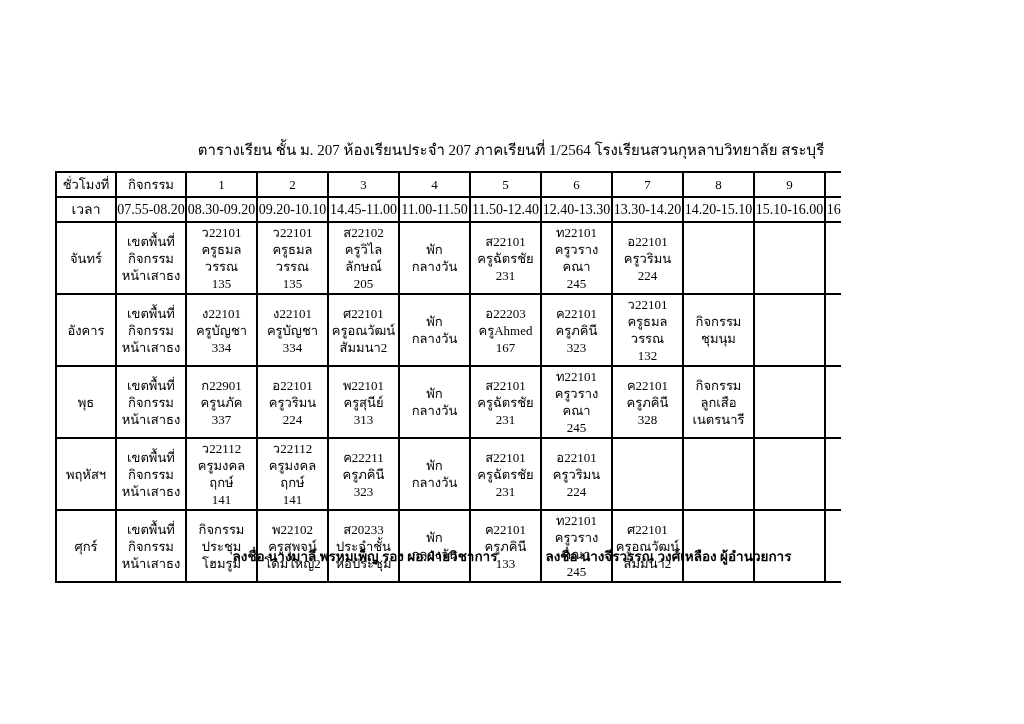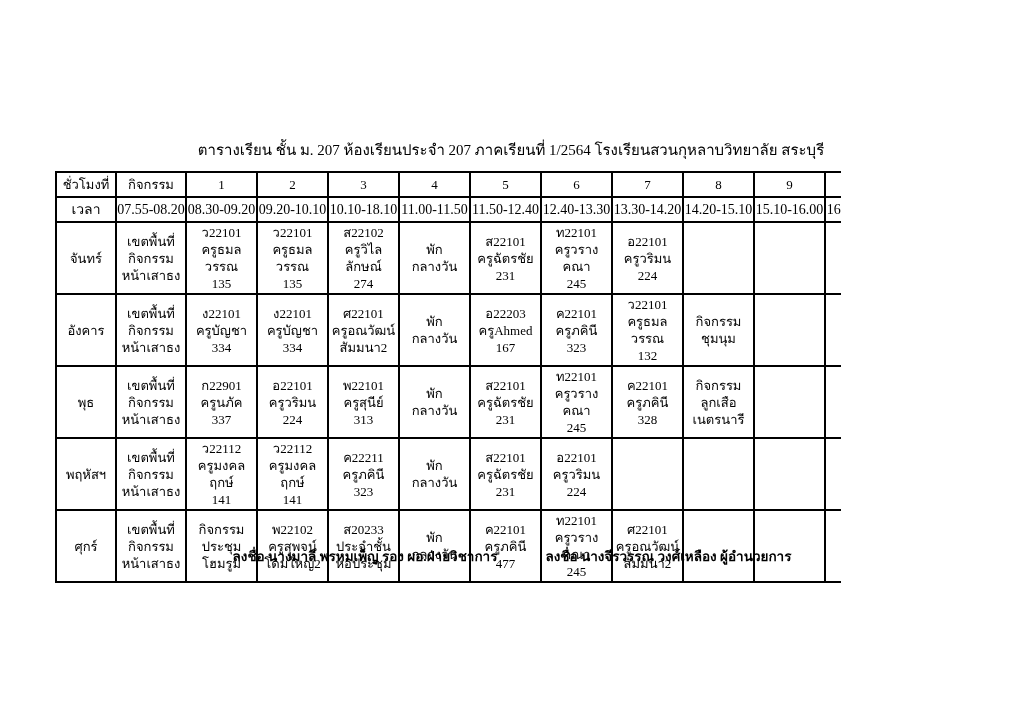--- a/index.html
+++ b/index.html
@@ -61,21 +61,21 @@
           <td>8</td>
           <td>9</td>
           <td>10</td>
           <td>11</td>
         </tr>
         <tr class="r-time">
           <td>เวลา</td>
           <td>07.55-08.20</td>
           <td>08.30-09.20</td>
           <td>09.20-10.10</td>
-          <td>10.10-18.10</td>
+          <td>14.45-11.00</td>
           <td>11.00-11.50</td>
           <td>11.50-12.40</td>
           <td>12.40-13.30</td>
           <td>13.30-14.20</td>
           <td>14.20-15.10</td>
           <td>15.10-16.00</td>
           <td>16.00-16.50</td>
           <td>16.50-17.40</td>
         </tr>
         <tr class="r-day">
@@ -91,21 +91,21 @@
             <div>135</div>
           </td>
           <td>
             <div>ว22101</div>
             <div>ครูธมลวรรณ</div>
             <div>135</div>
           </td>
           <td>
             <div>ส22102</div>
             <div>ครูวิไลลักษณ์</div>
-            <div>274</div>
+            <div>205</div>
           </td>
           <td>
             <div>พัก</div>
             <div>กลางวัน</div>
           </td>
           <td>
             <div>ส22101</div>
             <div>ครูฉัตรชัย</div>
             <div>231</div>
           </td>
@@ -287,21 +287,21 @@
             <div>ประจำชั้น</div>
             <div>หอประชุม</div>
           </td>
           <td>
             <div>พัก</div>
             <div>กลางวัน</div>
           </td>
           <td>
             <div>ค22101</div>
             <div>ครูภคินี</div>
-            <div>477</div>
+            <div>133</div>
           </td>
           <td>
             <div>ท22101</div>
             <div>ครูวรางคณา</div>
             <div>245</div>
           </td>
           <td>
             <div>ศ22101</div>
             <div>ครูอณวัฒน์</div>
             <div>สัมมนา2</div>

